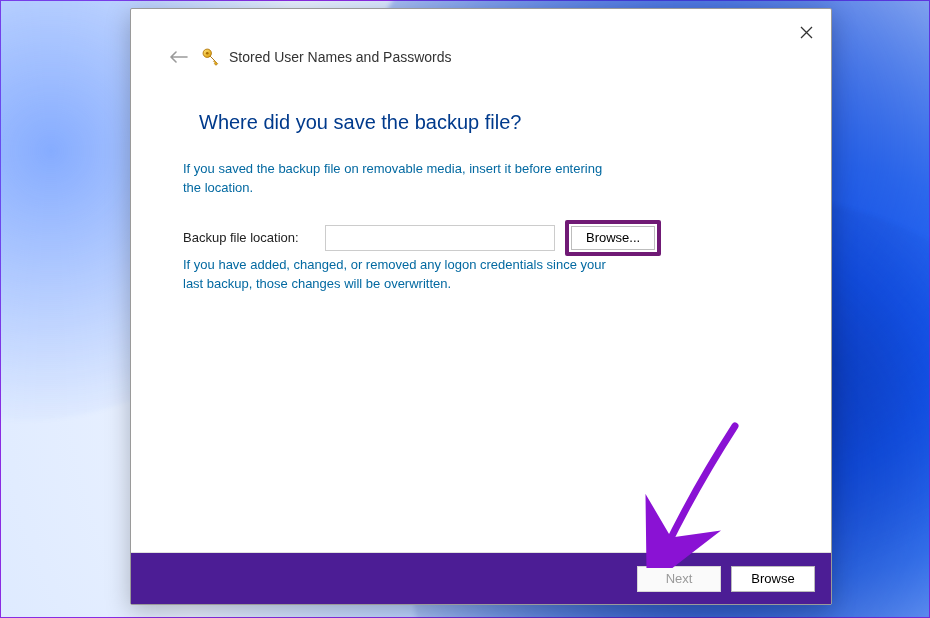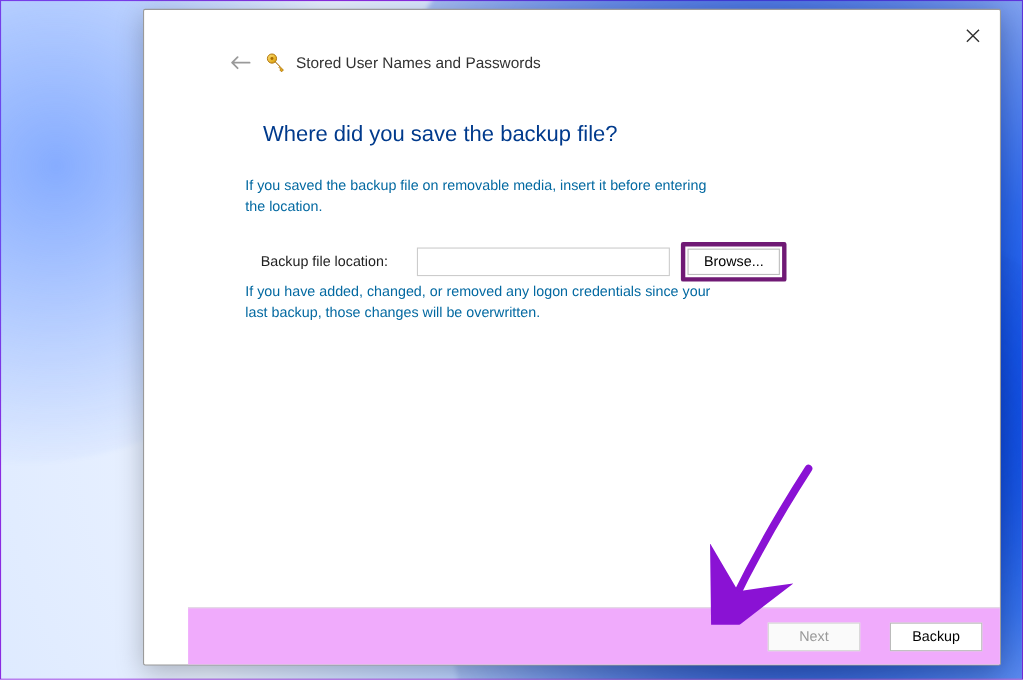--- a/index.html
+++ b/index.html
@@ -27,29 +27,28 @@
       background: radial-gradient(circle at 40% 40%, rgba(20,70,210,.9), rgba(20,70,210,0) 60%); }
     .swirl.b { width: 700px; height: 700px; right:-180px; bottom:-280px;
       background: radial-gradient(circle at 40% 40%, rgba(10,40,150,.75), rgba(10,40,150,0) 60%); }
     .swirl.c { width: 600px; height: 600px; left:-280px; top:-180px;
       background: radial-gradient(circle at 55% 55%, rgba(60,120,255,.55), rgba(60,120,255,0) 60%); }
 
     .dialog {
       position: absolute;
       left: 130px;
       top: 8px;
-      width: 780px;
+      width: 702px;
       height: 597px;
       background: #fff;
       border: 1px solid #9a9a9a;
       border-radius: 2px;
       box-shadow: 0 6px 24px rgba(0,0,0,.25);
       display: flex;
       flex-direction: column;
-      padding-left: 40px;
     }
     .close-btn {
       position: absolute;
       right: 10px;
       top: 8px;
       width: 30px; height: 30px;
       display: flex; align-items: center; justify-content: center;
       color: #333;
       cursor: pointer;
       background: transparent;
@@ -99,21 +98,20 @@
       font-size: 13px;
       font-weight: 700;
       color: #111;
       margin-top: 26px;
       margin-bottom: 4px;
     }
     .file-row {
       display: flex;
       align-items: center;
       gap: 10px;
-      margin-left: 14px;
     }
     .file-label {
       font-size: 13px;
       color: #222;
       width: 132px;
     }
     .file-input {
       width: 230px;
       height: 26px;
       border: 1px solid #ccc;
@@ -128,27 +126,27 @@
     }
     .browse-btn {
       height: 24px;
       padding: 0 14px;
       font-size: 13px;
       background: #fff;
       border: 1px solid #bdbdbd;
       cursor: pointer;
     }
     .dlg-footer {
-      background: #f0abfc;
+      background: #4c1d95;
       border-top: 1px solid #e0e0e0;
       height: 52px;
       display: flex;
       justify-content: flex-end;
       align-items: center;
-      gap: 27px;
+      gap: 10px;
       padding: 0 16px;
     }
     .ft-btn {
       min-width: 84px;
       height: 26px;
       font-size: 13px;
       border: 1px solid #bbb;
       background: #fff;
       cursor: pointer;
     }
@@ -216,21 +214,21 @@
       <span class="browse-wrap">
         <button class="browse-btn">Browse...</button>
       </span>
     </div>
 
     <p class="instr2">If you have added, changed, or removed any logon credentials since your last backup, those changes will be overwritten.</p>
   </div>
 
   <div class="dlg-footer">
     <button class="ft-btn disabled">Next</button>
-    <button class="ft-btn">Backup</button>
+    <button class="ft-btn">Browse</button>
   </div>
 </div>
 
 <svg class="annot-arrow" viewBox="0 0 120 150">
   <defs>
     <marker id="ah" markerWidth="12" markerHeight="12" refX="6" refY="6" orient="auto">
       <path d="M0 0 L12 6 L0 12 L4 6 Z" fill="#8a12d4"></path>
     </marker>
   </defs>
   <path d="M100 8 Q60 70 30 132" stroke="#8a12d4" stroke-width="7" fill="none" stroke-linecap="round" marker-end="url(#ah)"></path>

